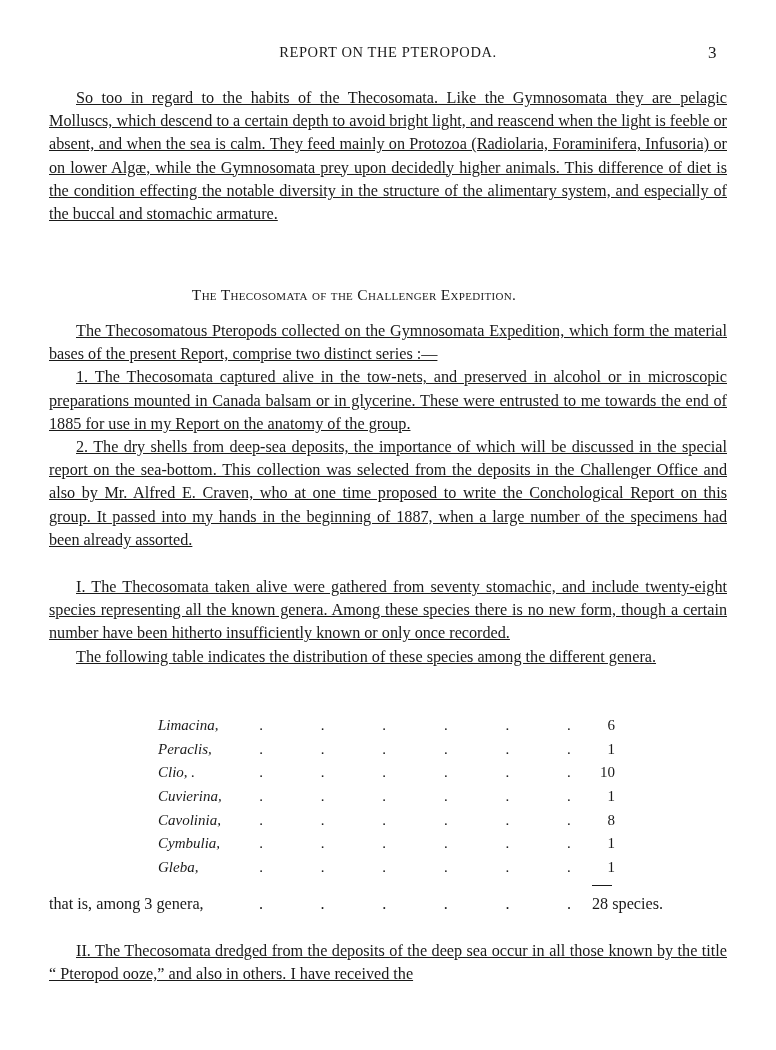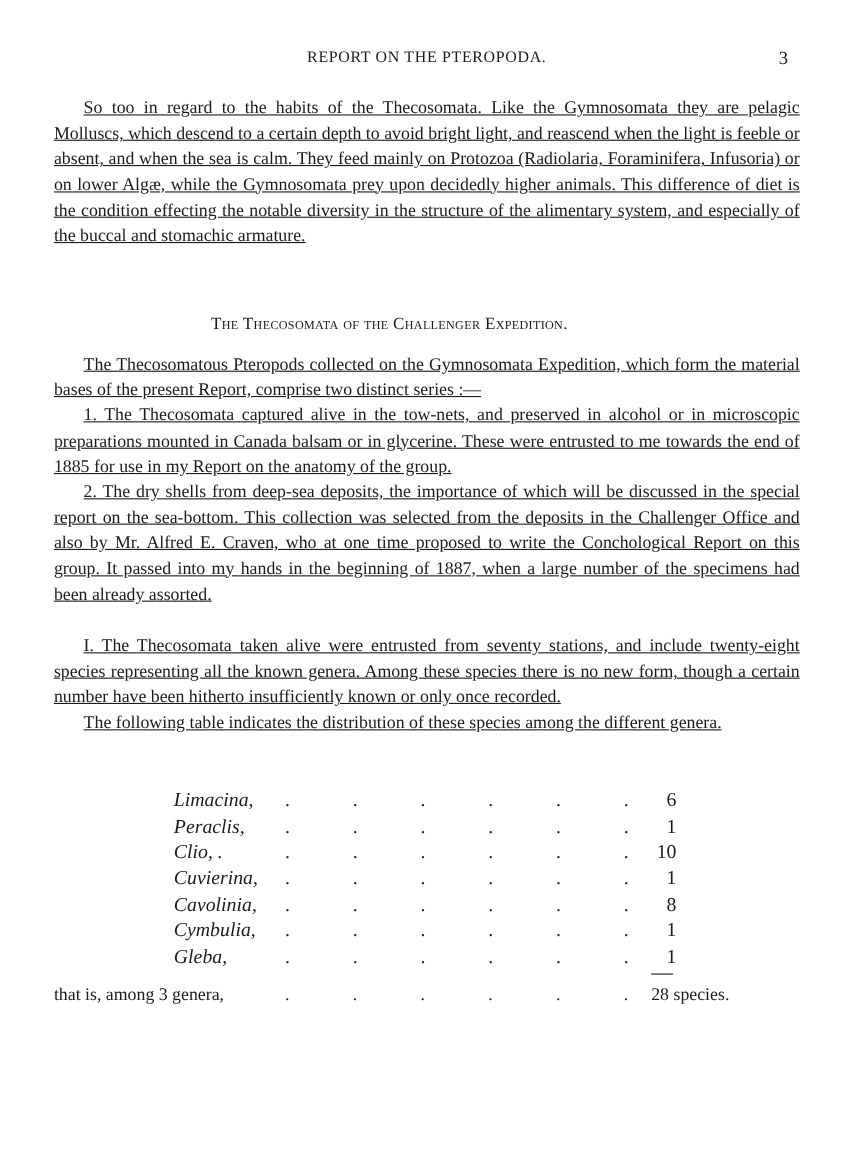--- a/index.html
+++ b/index.html
@@ -19,21 +19,21 @@
   .block {
     position: absolute; left: 49px; width: 678px;
     font-size: 16.2px; line-height: 23.2px; text-align: justify; text-decoration: underline;
   }
   .block p { margin: 0; text-indent: 27px; }
   .section-title {
     position: absolute; top: 286px; left: 0; width: 708px; text-align: center;
     font-size: 15.5px; font-variant: small-caps; letter-spacing: 0.3px;
   }
   .genera-table { position: absolute; left: 49px; top: 717px; width: 678px; }
-  .genera-row { position: relative; height: 23.7px; font-size: 18px; }
+  .genera-row { position: relative; height: 23.7px; font-size: 15px; }
   .genus-name { position: absolute; left: 109px; font-style: italic; }
   .dots { position: absolute; left: 210px; width: 312px; display: flex; justify-content: space-between; }
   .dot { width: 4px; text-align: center; }
   .count { position: absolute; left: 540px; width: 26px; text-align: right; }
   .rule {
     position: absolute; left: 543px; top: 168px; width: 20px; height: 0;
     border-top: 1.6px solid #1a1a1a;
   }
   .total-row { position: absolute; top: 178px; left: 0; width: 678px; height: 24px; font-size: 16.2px; }
   .total-label { position: absolute; left: 0; }
@@ -54,21 +54,21 @@
 
   <div class="section-title">The Thecosomata of the Challenger Expedition.</div>
 
   <div class="block" style="top:320px;">
     <p>The Thecosomatous Pteropods collected on the Gymnosomata Expedition, which form the material bases of the present Report, comprise two distinct series :—</p>
     <p>1. The Thecosomata captured alive in the tow-nets, and preserved in alcohol or in microscopic preparations mounted in Canada balsam or in glycerine. These were entrusted to me towards the end of 1885 for use in my Report on the anatomy of the group.</p>
     <p>2. The dry shells from deep-sea deposits, the importance of which will be discussed in the special report on the sea-bottom. This collection was selected from the deposits in the Challenger Office and also by Mr. Alfred E. Craven, who at one time proposed to write the Conchological Report on this group. It passed into my hands in the beginning of 1887, when a large number of the specimens had been already assorted.</p>
   </div>
 
   <div class="block" style="top:576px;">
-    <p>I. The Thecosomata taken alive were entrusted from seventy stations, and include twenty-eight species representing all the known genera. Among these species there is no new form, though a certain number have been hitherto insufficiently known or only once recorded.</p>
+    <p>I. The Thecosomata taken alive were gathered from seventy stomachic, and include twenty-eight species representing all the known genera. Among these species there is no new form, though a certain number have been hitherto insufficiently known or only once recorded.</p>
     <p>The following table indicates the distribution of these species among the different genera.</p>
   </div>
 
   <div class="genera-table">
     <div id="genera-rows">
         <div class="genera-row">
           <span class="genus-name">Limacina,</span>
           <span class="dots">
             <span class="dot">.</span>
             <span class="dot">.</span>
@@ -160,14 +160,17 @@
           <span class="dot">.</span>
           <span class="dot">.</span>
           <span class="dot">.</span>
           <span class="dot">.</span>
           <span class="dot">.</span>
       </span>
       <span class="total-value">28 species.</span>
     </div>
   </div>
 
+  <div class="block" style="top:940px;">
+    <p>II. The Thecosomata dredged from the deposits of the deep sea occur in all those known by the title “ Pteropod ooze,” and also in others. I have received the</p>
+  </div>
 
 </div>
 
 </body></html>

